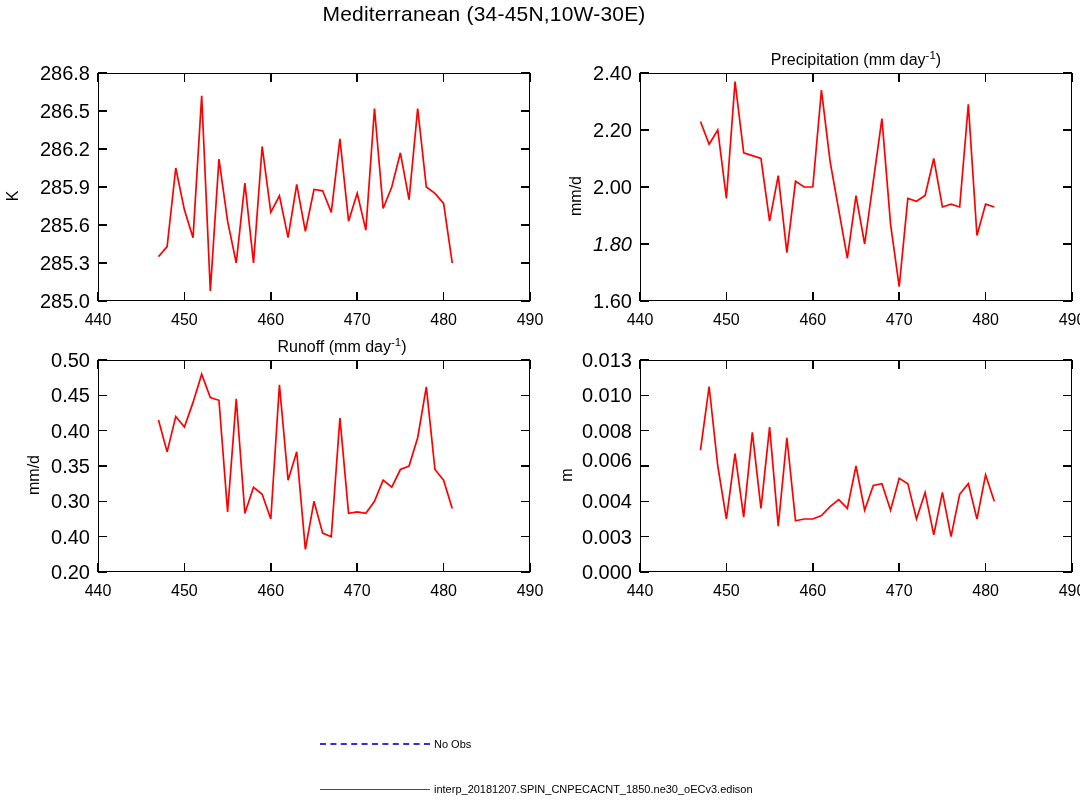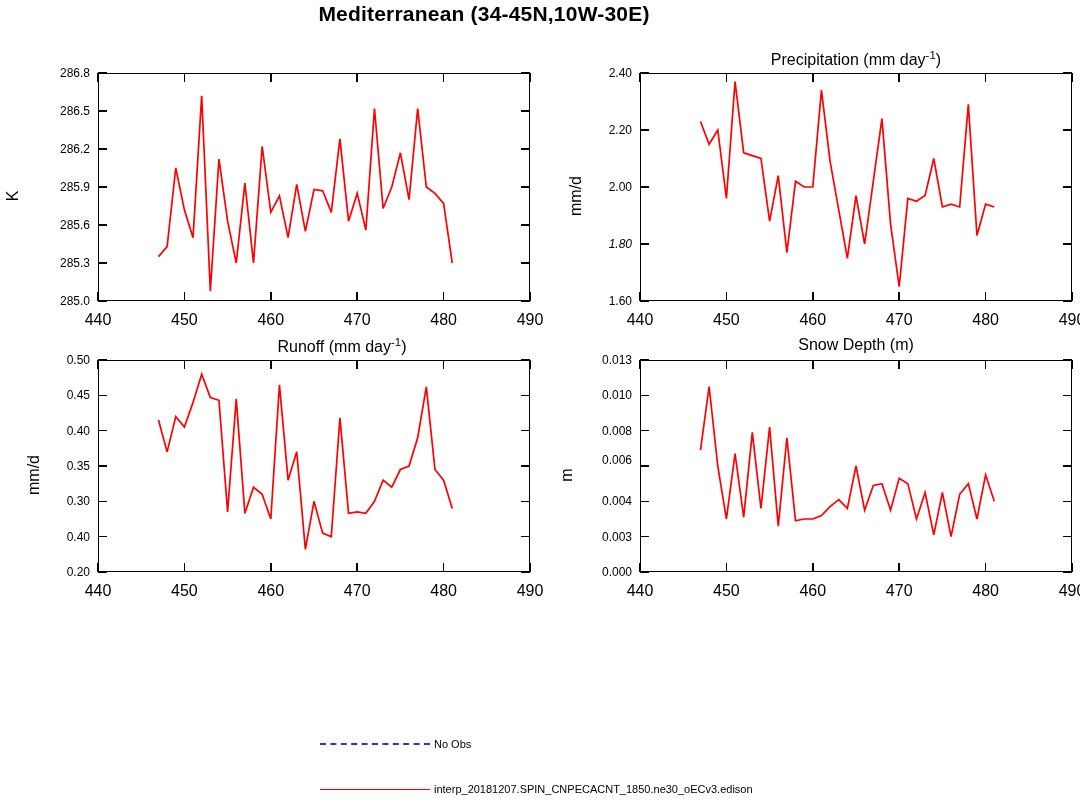--- a/index.html
+++ b/index.html
@@ -16,21 +16,20 @@
     overflow: hidden;
   }
   .page-title {
     position: absolute;
     top: 2px;
     left: 0;
     width: 968px;
     text-align: center;
     font-size: 21px;
     letter-spacing: 0.2px;
-    font-weight: bold;
   }
   .panel {
     position: absolute;
   }
   .panel-title {
     position: absolute;
     width: 100%;
     text-align: center;
     top: -24px;
     font-size: 16px;
@@ -45,21 +44,21 @@
   .ylabel {
     position: absolute;
     transform-origin: 50% 50%;
     font-size: 16px;
     white-space: nowrap;
   }
   .tick-label-y {
     position: absolute;
     right: 0;
     text-align: right;
-    font-size: 12px;
+    font-size: 20px;
     white-space: nowrap;
     transform: translateY(-50%);
   }
   .tick-label-x {
     position: absolute;
     text-align: center;
     font-size: 16px;
     white-space: nowrap;
     transform: translateX(-50%);
   }
@@ -237,21 +236,20 @@
       <div class="tick-y" style="left: 423px; top: 34.5333px; width: 9px;"></div>
       <div class="tick-label-y" style="left: -96px; width: 88px; top: 35.3333px;">0.45</div>
       <div class="tick-y" style="left: 0px; top: -0.8px; width: 9px;"></div>
       <div class="tick-y" style="left: 423px; top: -0.8px; width: 9px;"></div>
       <div class="tick-label-y" style="left: -96px; width: 88px; top: 0px;">0.50</div>
       <svg class="series" width="432" height="212">
         <polyline points="60.48,60.07 69.12,91.87 77.76,56.53 86.40,67.13 95.04,42.40 103.68,14.13 112.32,37.45 120.96,40.28 129.60,151.93 138.24,38.87 146.88,153.35 155.52,127.20 164.16,134.27 172.80,159.00 181.44,24.73 190.08,120.13 198.72,91.87 207.36,189.39 216.00,141.33 224.64,173.13 233.28,176.67 241.92,57.95 250.56,153.35 259.20,151.93 267.84,153.35 276.48,141.33 285.12,120.13 293.76,127.20 302.40,109.53 311.04,106.00 319.68,77.73 328.32,26.85 336.96,109.53 345.60,120.13 354.24,148.40" fill="none" stroke="#ff0000" stroke-width="1.7"></polyline>
       </svg>
     </div>
     <div class="panel" style="left: 640px; top: 360px; width: 432px; height: 212px;">
-      <div class="panel-title">Snow Depth (m)</div>
       <div class="plot-frame" style="left: 0px; top: 0px; width: 432px; height: 212px;"></div>
       <div class="tick-x" style="left: -0.8px; top: 203px; height: 9px;"></div>
       <div class="tick-x" style="left: -0.8px; top: 0px; height: 9px;"></div>
       <div class="tick-label-x" style="left: 0px; top: 222px;">440</div>
       <div class="tick-x" style="left: 85.6px; top: 203px; height: 9px;"></div>
       <div class="tick-x" style="left: 85.6px; top: 0px; height: 9px;"></div>
       <div class="tick-label-x" style="left: 86.4px; top: 222px;">450</div>
       <div class="tick-x" style="left: 172px; top: 203px; height: 9px;"></div>
       <div class="tick-x" style="left: 172px; top: 0px; height: 9px;"></div>
       <div class="tick-label-x" style="left: 172.8px; top: 222px;">460</div>

